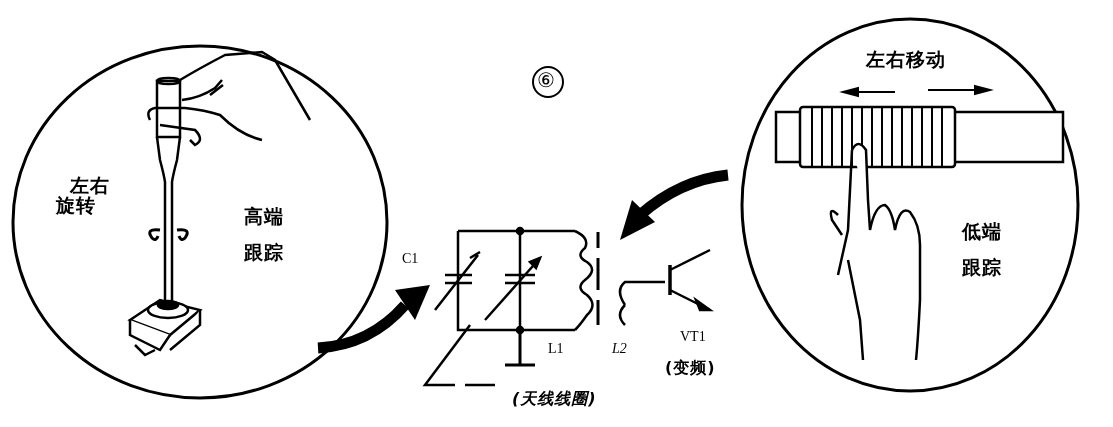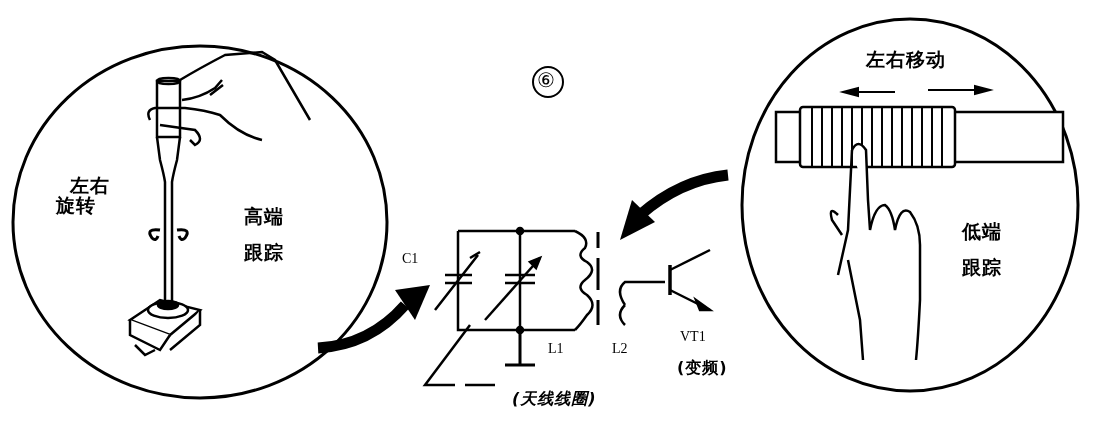--- a/index.html
+++ b/index.html
@@ -136,16 +136,16 @@
 <div class="lbl cn" style="left:56px; top:196px;">旋转</div>
 <div class="lbl cn" style="left:244px; top:207px;">高端</div>
 <div class="lbl cn" style="left:244px; top:243px;">跟踪</div>
 
 <div class="lbl cn" style="left:866px; top:50px;">左右移动</div>
 <div class="lbl cn" style="left:962px; top:222px;">低端</div>
 <div class="lbl cn" style="left:962px; top:258px;">跟踪</div>
 
 <div class="lbl ser" style="left:402px; top:252px;">C1</div>
 <div class="lbl ser" style="left:548px; top:342px;">L1</div>
-<div class="lbl ser" style="left:612px; top:342px;">L2</div>
+<div class="lbl ser" style="left:612px; top:342px;font-style:italic;">L2</div>
 <div class="lbl ser" style="left:680px; top:330px;">VT1</div>
-<div class="lbl cn" style="left:665px; top:360px; font-size:16px;margin-left:12px;">(变频)</div>
+<div class="lbl cn" style="left:665px; top:360px; font-size:16px;">(变频)</div>
 <div class="lbl cn" style="left:512px; top:391px; font-size:16px;font-style:italic;">(天线线圈)</div>
 
 </body></html>

